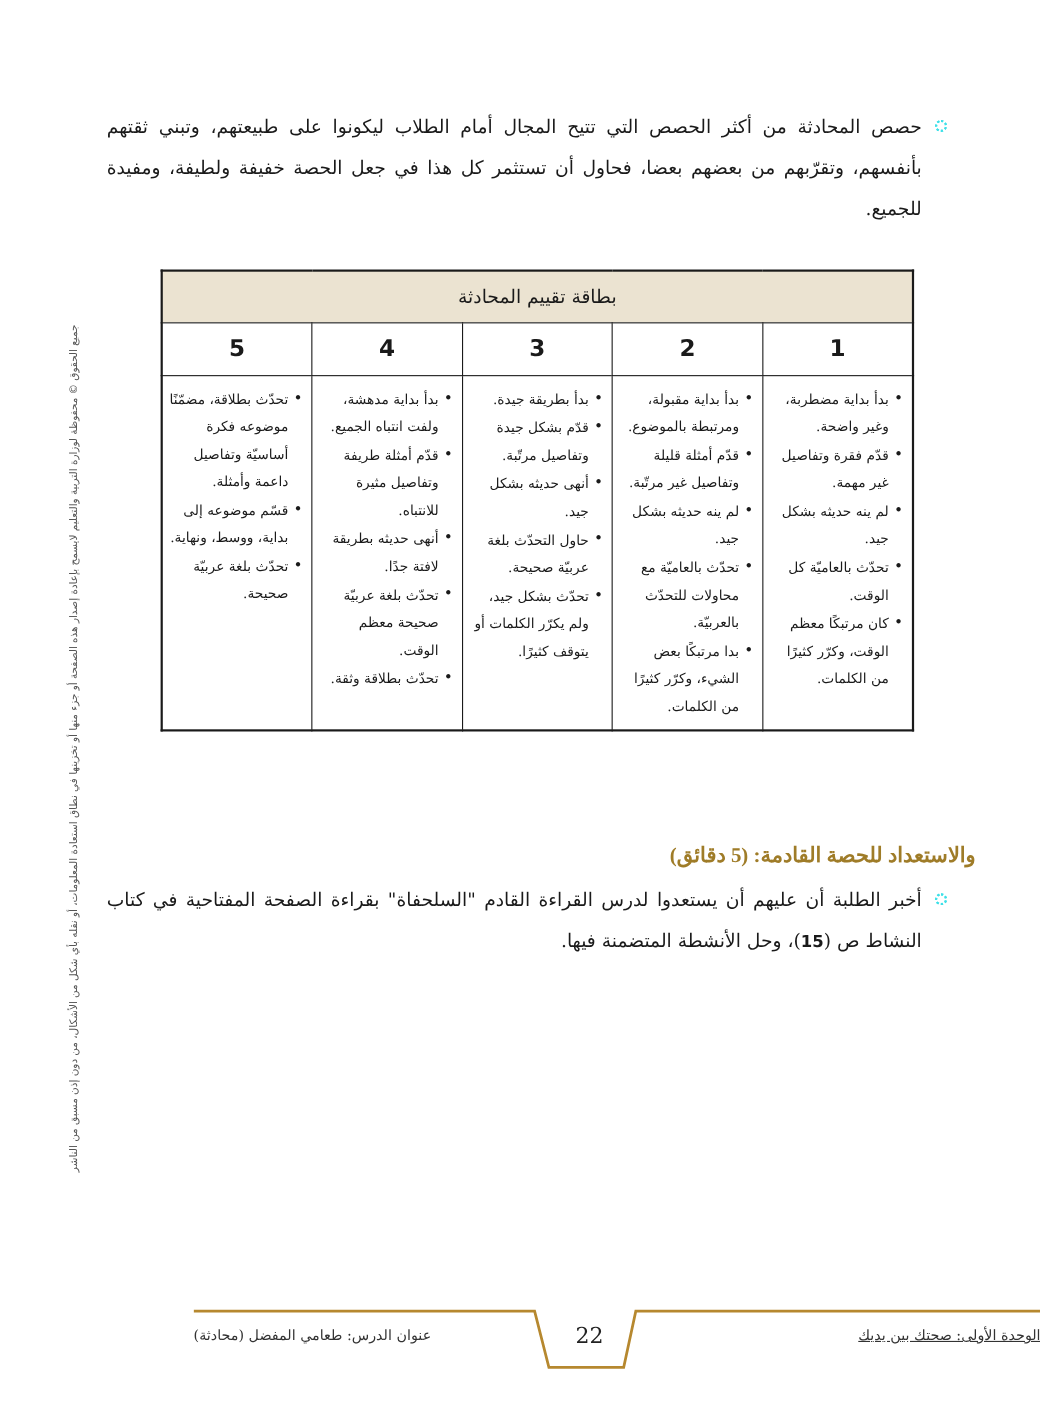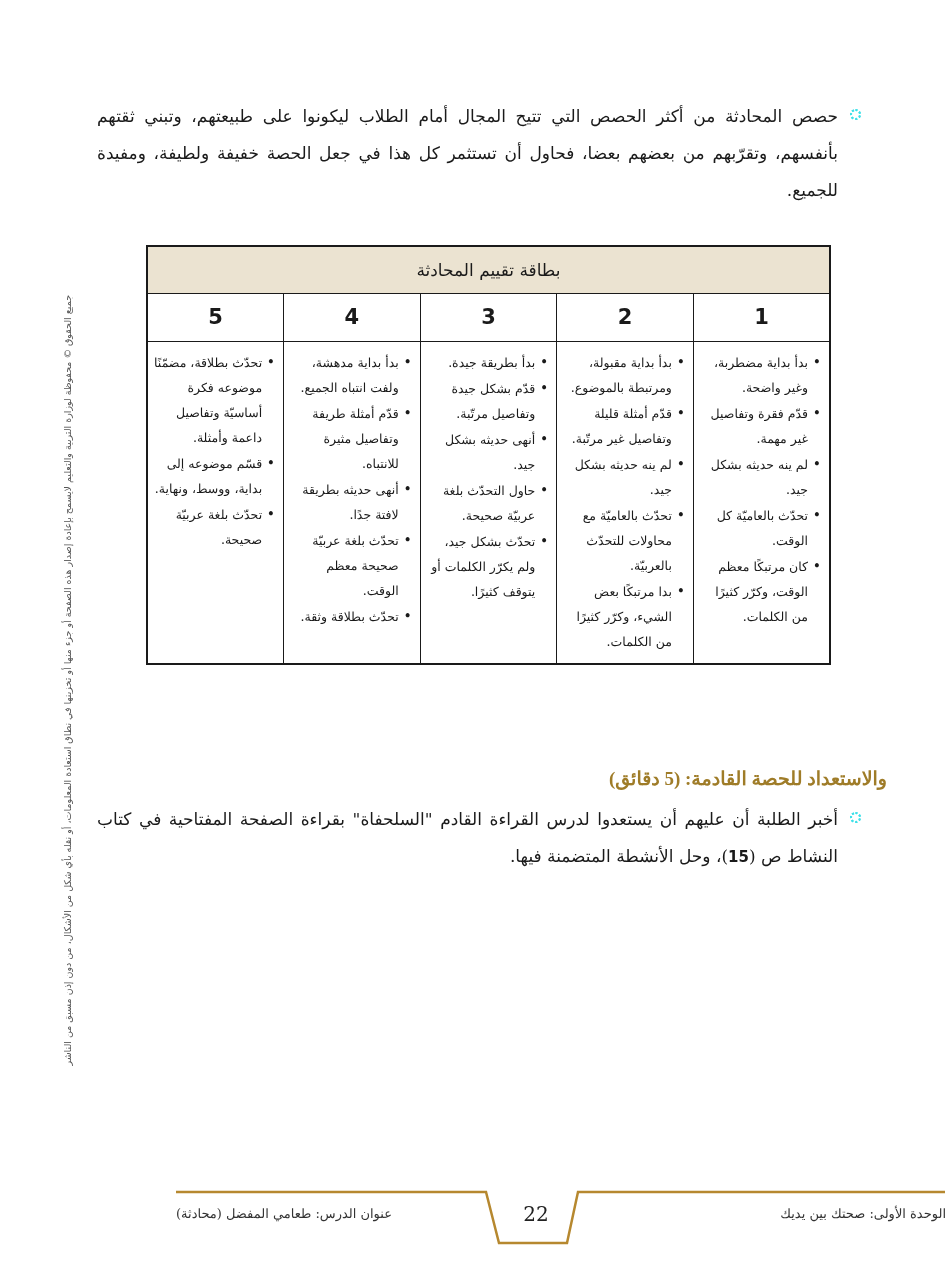--- a/index.html
+++ b/index.html
@@ -67,21 +67,21 @@
   .next-list { margin-top: 8px; }
   .next-list b { font-family: "DejaVu Sans", "Liberation Sans", sans-serif; font-size: 15px; }
 
   
   .footer {
     position: absolute; left: 128px; top: 1186px; width: 770px; height: 62px;
     font-size: 13px; color: #333; margin-left: 48px;
   }
   .footer svg { position: absolute; left: 0; top: 0; }
   .footer-left  { position: absolute; left: 0;  top: 20px; direction: rtl; }
-  .footer-right { position: absolute; right: 0; top: 20px; direction: rtl; }
+  .footer-right { position: absolute; right: 0; top: 20px; direction: rtl; text-decoration: underline; }
   .footer-page  {
     position: absolute; left: 330px; top: 16px; width: 60px; text-align: center;
     font-size: 20px; color: #222;
   }
 </style>
 </head>
 <body>
 
 <div class="page">
 

